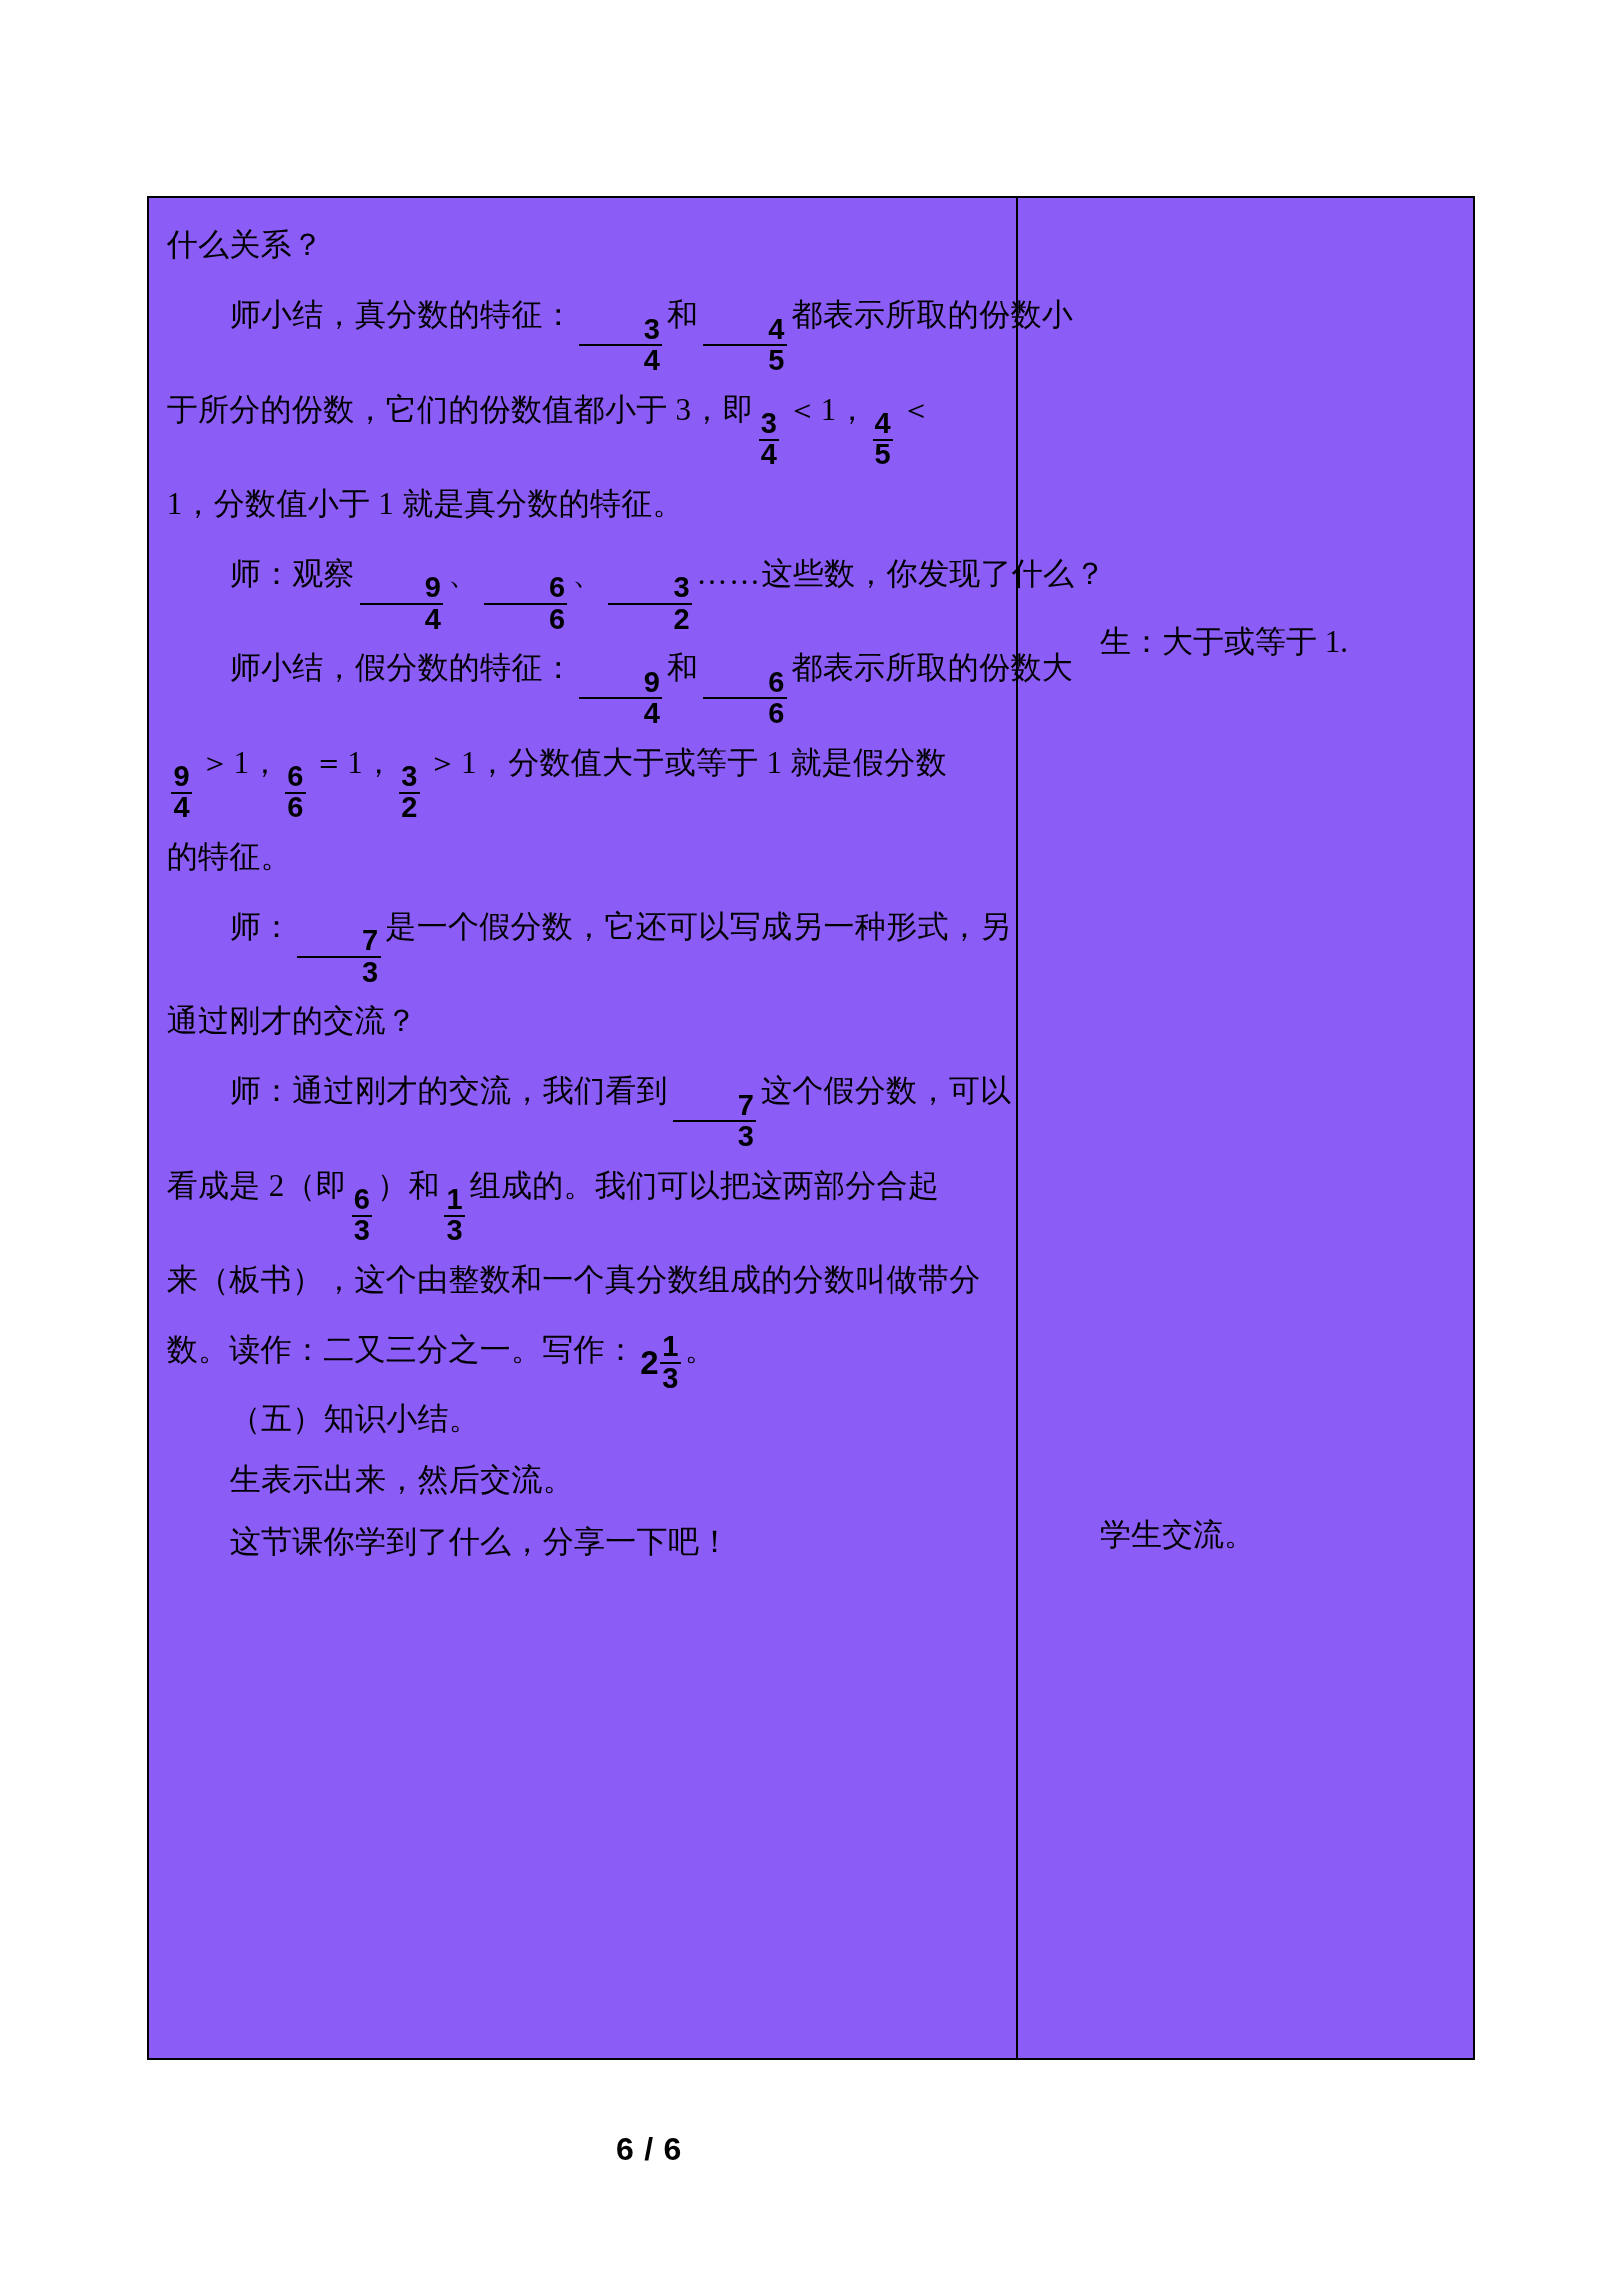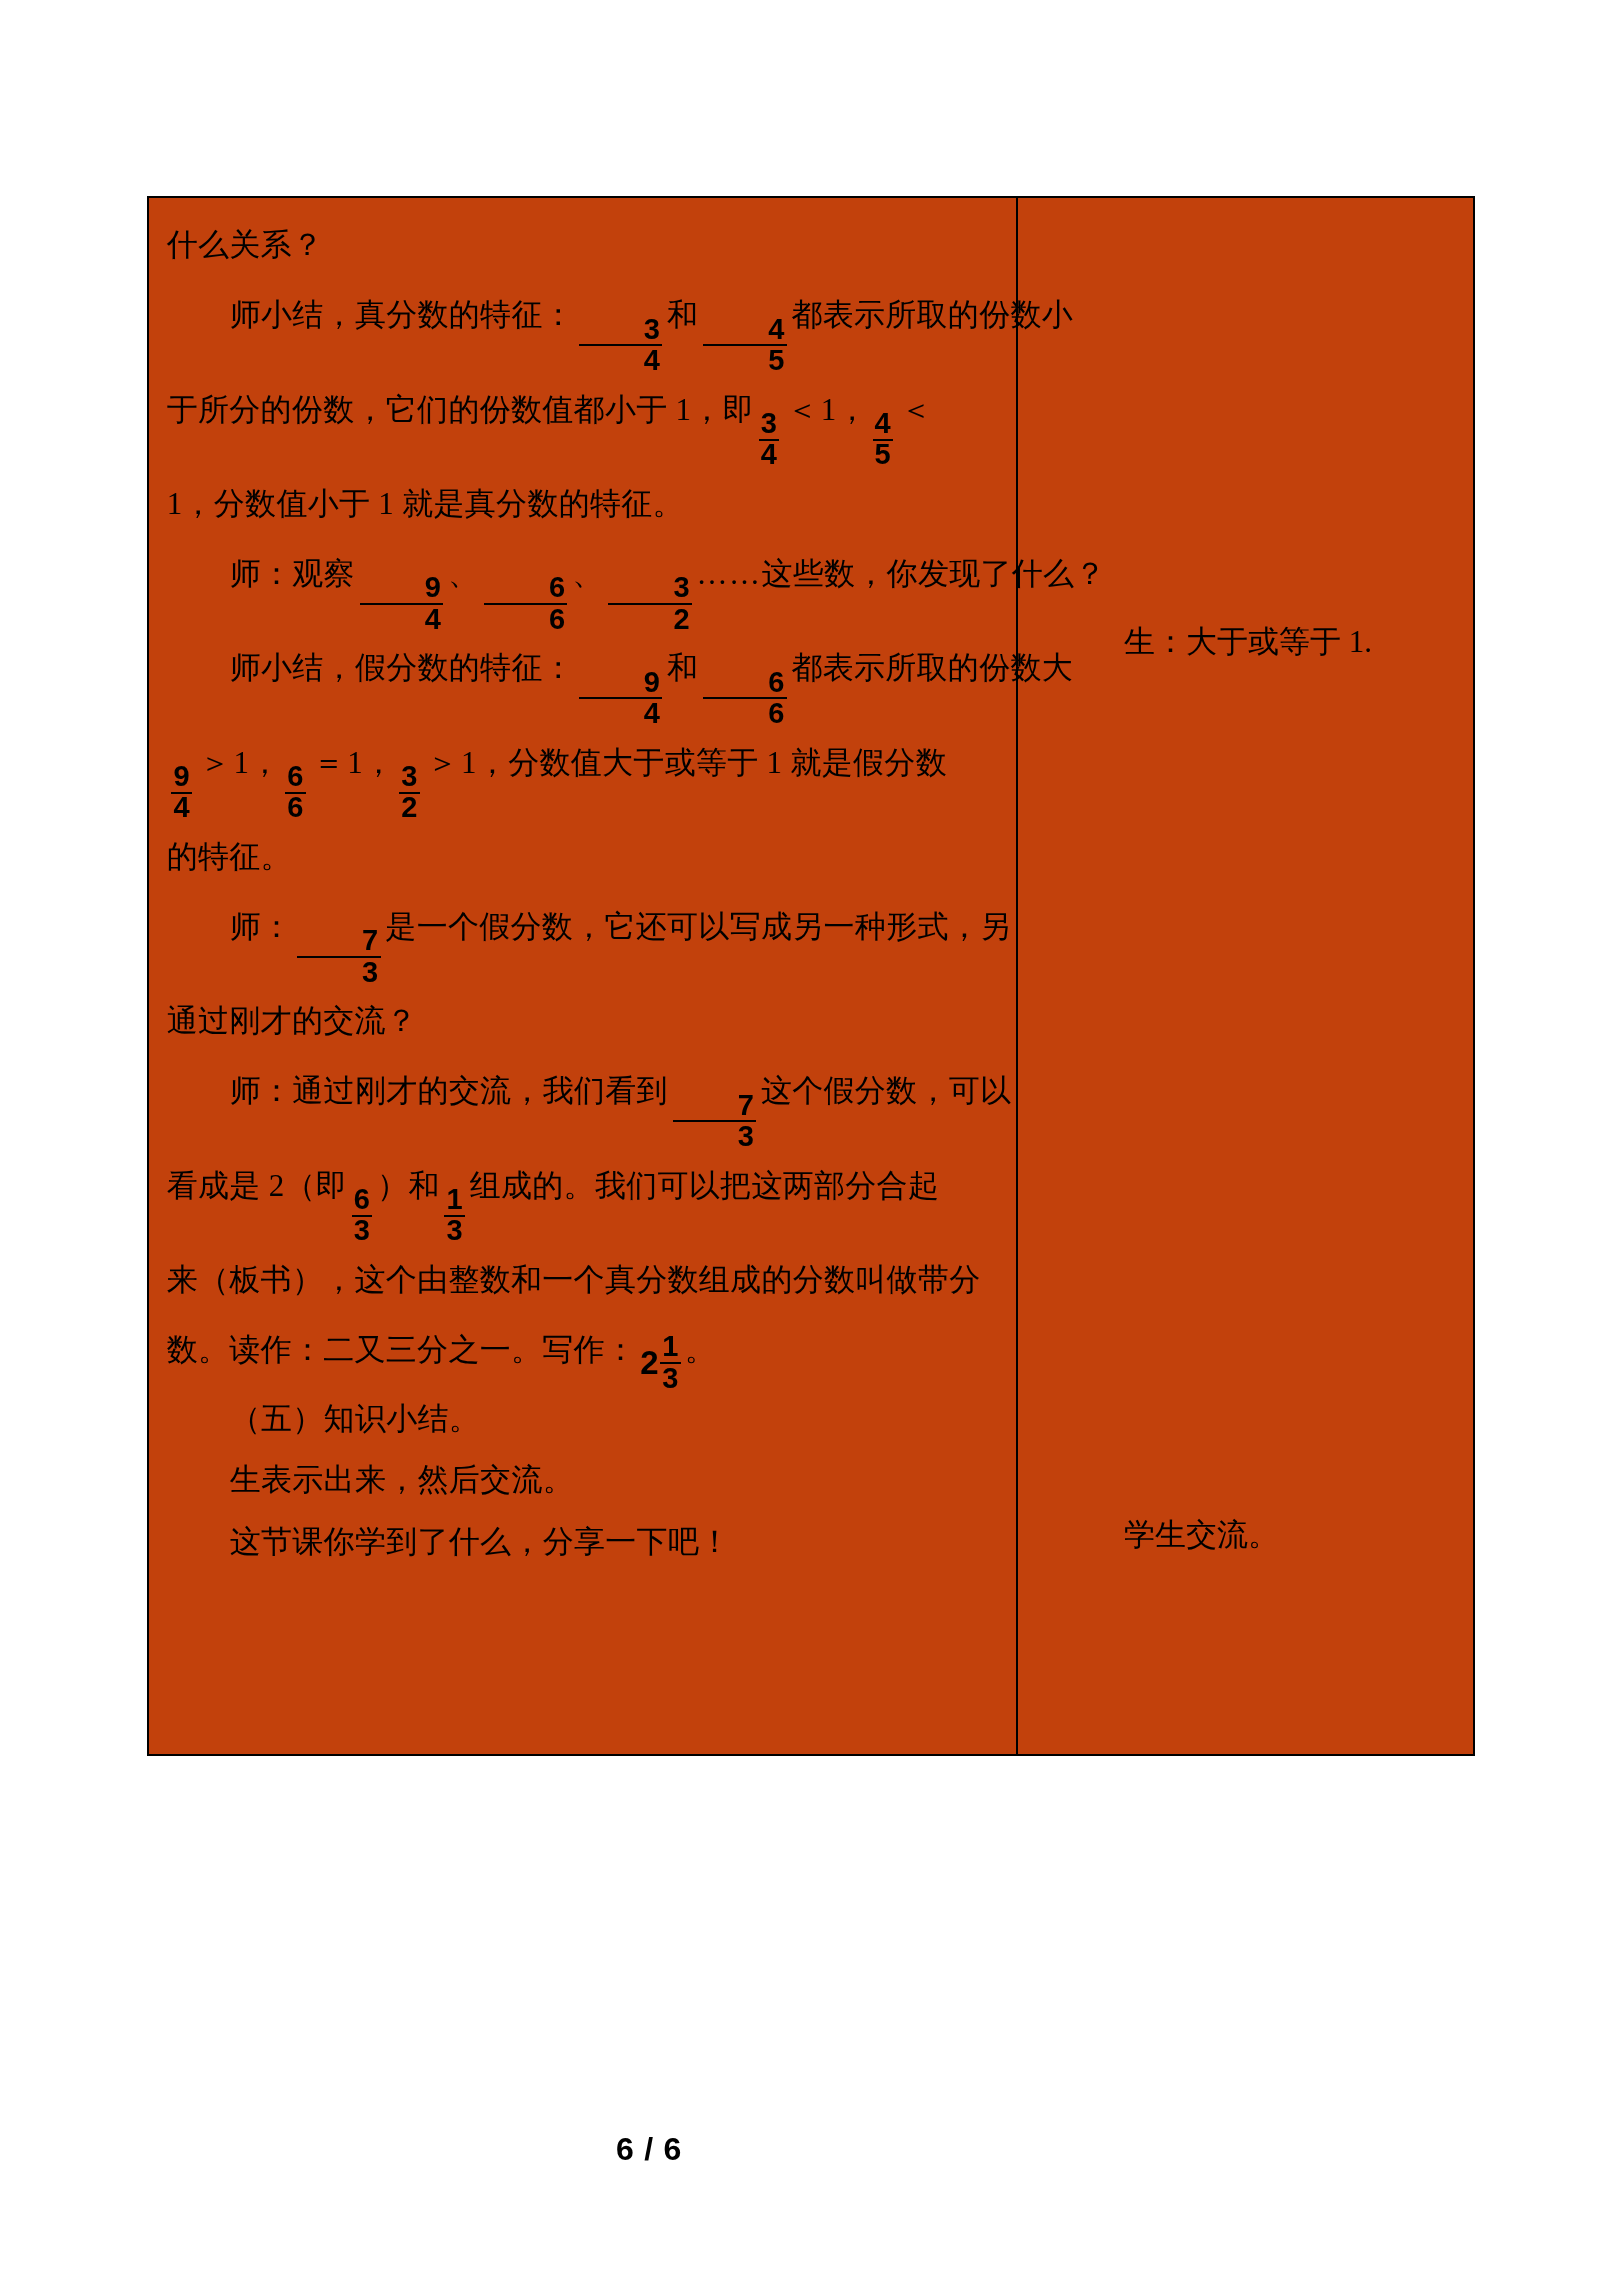--- a/index.html
+++ b/index.html
@@ -22,26 +22,25 @@
     left: 0; top: 0;
     width: 1623px;
     height: 2295px;
   }
 
   #lesson-table {
     position: absolute;
     left: 147px;
     top: 196px;
     width: 1328px;
-    height: 1560px;
+    height: 1864px;
     border: 2.7px solid #000000;
     box-sizing: border-box;
     display: flex;
-    background: #c2410c;
-    gap: 24px;
+    background: #8b5cf6;
   }
 
   #col-activity {
     width: 869px;
     box-sizing: border-box;
     border-right: 2.7px solid #000000;
     padding: 12.3px 17.7px 0 17.7px;
     position: relative;
   }
 
@@ -142,21 +141,21 @@
       <div class="line"><span>什么关系？</span></div>
 
       <div class="line indent"><span>师小结，真分数的特征：</span><span class="frac">
             <span class="numer">3</span>
             <span class="denom">4</span>
           </span><span>和</span><span class="frac">
             <span class="numer">4</span>
             <span class="denom">5</span>
           </span><span>都表示所取的份数小</span></div>
 
-      <div class="line"><span>于所分的份数，它们的份数值都小于 1，即</span><span class="frac">
+      <div class="line"><span>于所分的份数，它们的份数值都小于 3，即</span><span class="frac">
             <span class="numer">3</span>
             <span class="denom">4</span>
           </span><span class="op">＜</span><span>1，</span><span class="frac">
             <span class="numer">4</span>
             <span class="denom">5</span>
           </span><span class="op">＜</span></div>
 
       <div class="line"><span>1，分数值小于 1 就是真分数的特征。</span></div>
 
       <div class="line indent"><span>师：观察</span><span class="frac">

